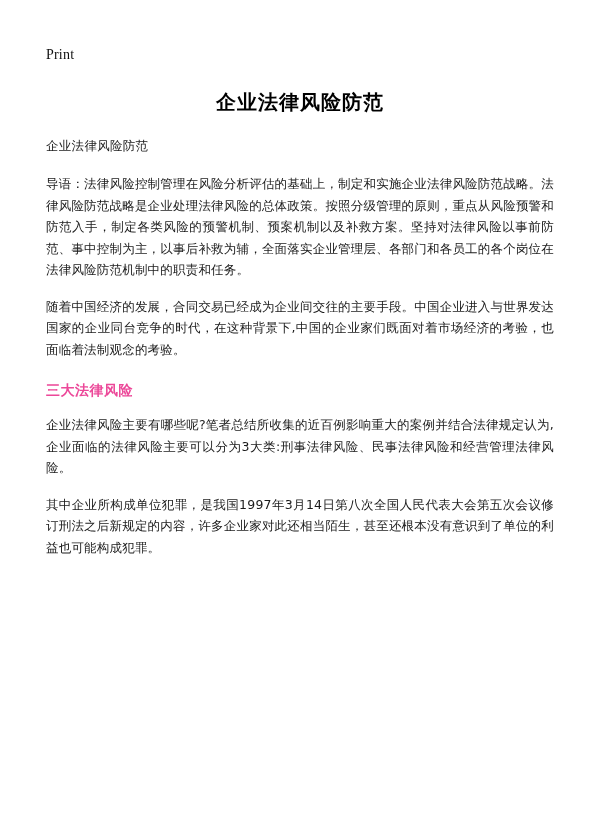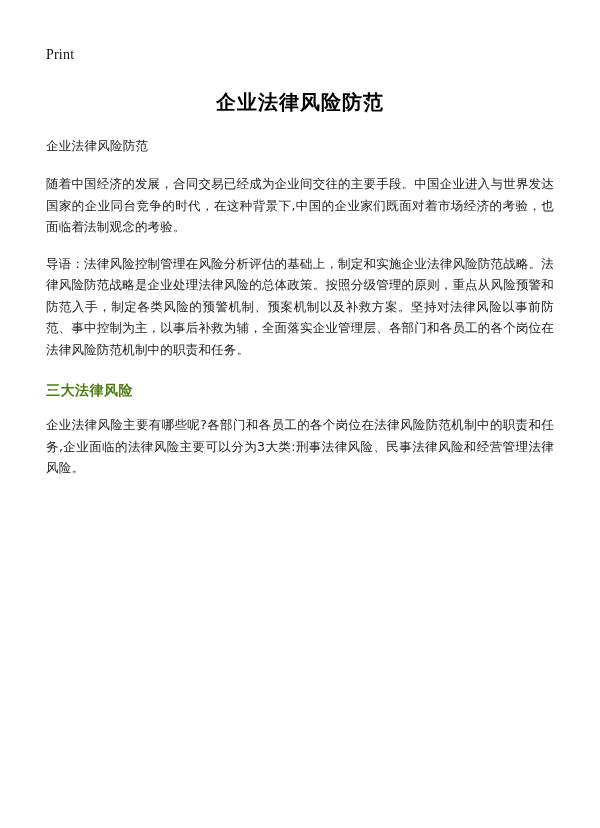--- a/index.html
+++ b/index.html
@@ -50,36 +50,37 @@
     line-height: 1.72;
     margin: 0 0 15px 0;
     text-align: justify;
     color: #1a1a1a;
     letter-spacing: 0.2px;
   }
   h2.section-heading {
     font-size: 14px;
     font-weight: bold;
     margin: 22px 0 14px 0;
-    color: #4d7c0f;
+    color: #ec4899;
     letter-spacing: 0.5px;
   }
 </style>
 </head>
 <body>
 
 <div class="page">
 
   <a class="print-link">Print</a>
 
   <h1 class="doc-title">企业法律风险防范</h1>
 
   <div class="subtitle">企业法律风险防范</div>
 
+  <p class="body-text">导语：法律风险控制管理在风险分析评估的基础上，制定和实施企业法律风险防范战略。法律风险防范战略是企业处理法律风险的总体政策。按照分级管理的原则，重点从风险预警和防范入手，制定各类风险的预警机制、预案机制以及补救方案。坚持对法律风险以事前防范、事中控制为主，以事后补救为辅，全面落实企业管理层、各部门和各员工的各个岗位在法律风险防范机制中的职责和任务。</p>
   <p class="body-text">随着中国经济的发展，合同交易已经成为企业间交往的主要手段。中国企业进入与世界发达国家的企业同台竞争的时代，在这种背景下,中国的企业家们既面对着市场经济的考验，也面临着法制观念的考验。</p>
-  <p class="body-text">导语：法律风险控制管理在风险分析评估的基础上，制定和实施企业法律风险防范战略。法律风险防范战略是企业处理法律风险的总体政策。按照分级管理的原则，重点从风险预警和防范入手，制定各类风险的预警机制、预案机制以及补救方案。坚持对法律风险以事前防范、事中控制为主，以事后补救为辅，全面落实企业管理层、各部门和各员工的各个岗位在法律风险防范机制中的职责和任务。</p>
 
   <h2 class="section-heading">三大法律风险</h2>
 
-  <p class="body-text">企业法律风险主要有哪些呢?各部门和各员工的各个岗位在法律风险防范机制中的职责和任务,企业面临的法律风险主要可以分为3大类:刑事法律风险、民事法律风险和经营管理法律风险。</p>
+  <p class="body-text">企业法律风险主要有哪些呢?笔者总结所收集的近百例影响重大的案例并结合法律规定认为,企业面临的法律风险主要可以分为3大类:刑事法律风险、民事法律风险和经营管理法律风险。</p>
+  <p class="body-text">其中企业所构成单位犯罪，是我国1997年3月14日第八次全国人民代表大会第五次会议修订刑法之后新规定的内容，许多企业家对此还相当陌生，甚至还根本没有意识到了单位的利益也可能构成犯罪。</p>
   
 
 </div>
 
 </body></html>

